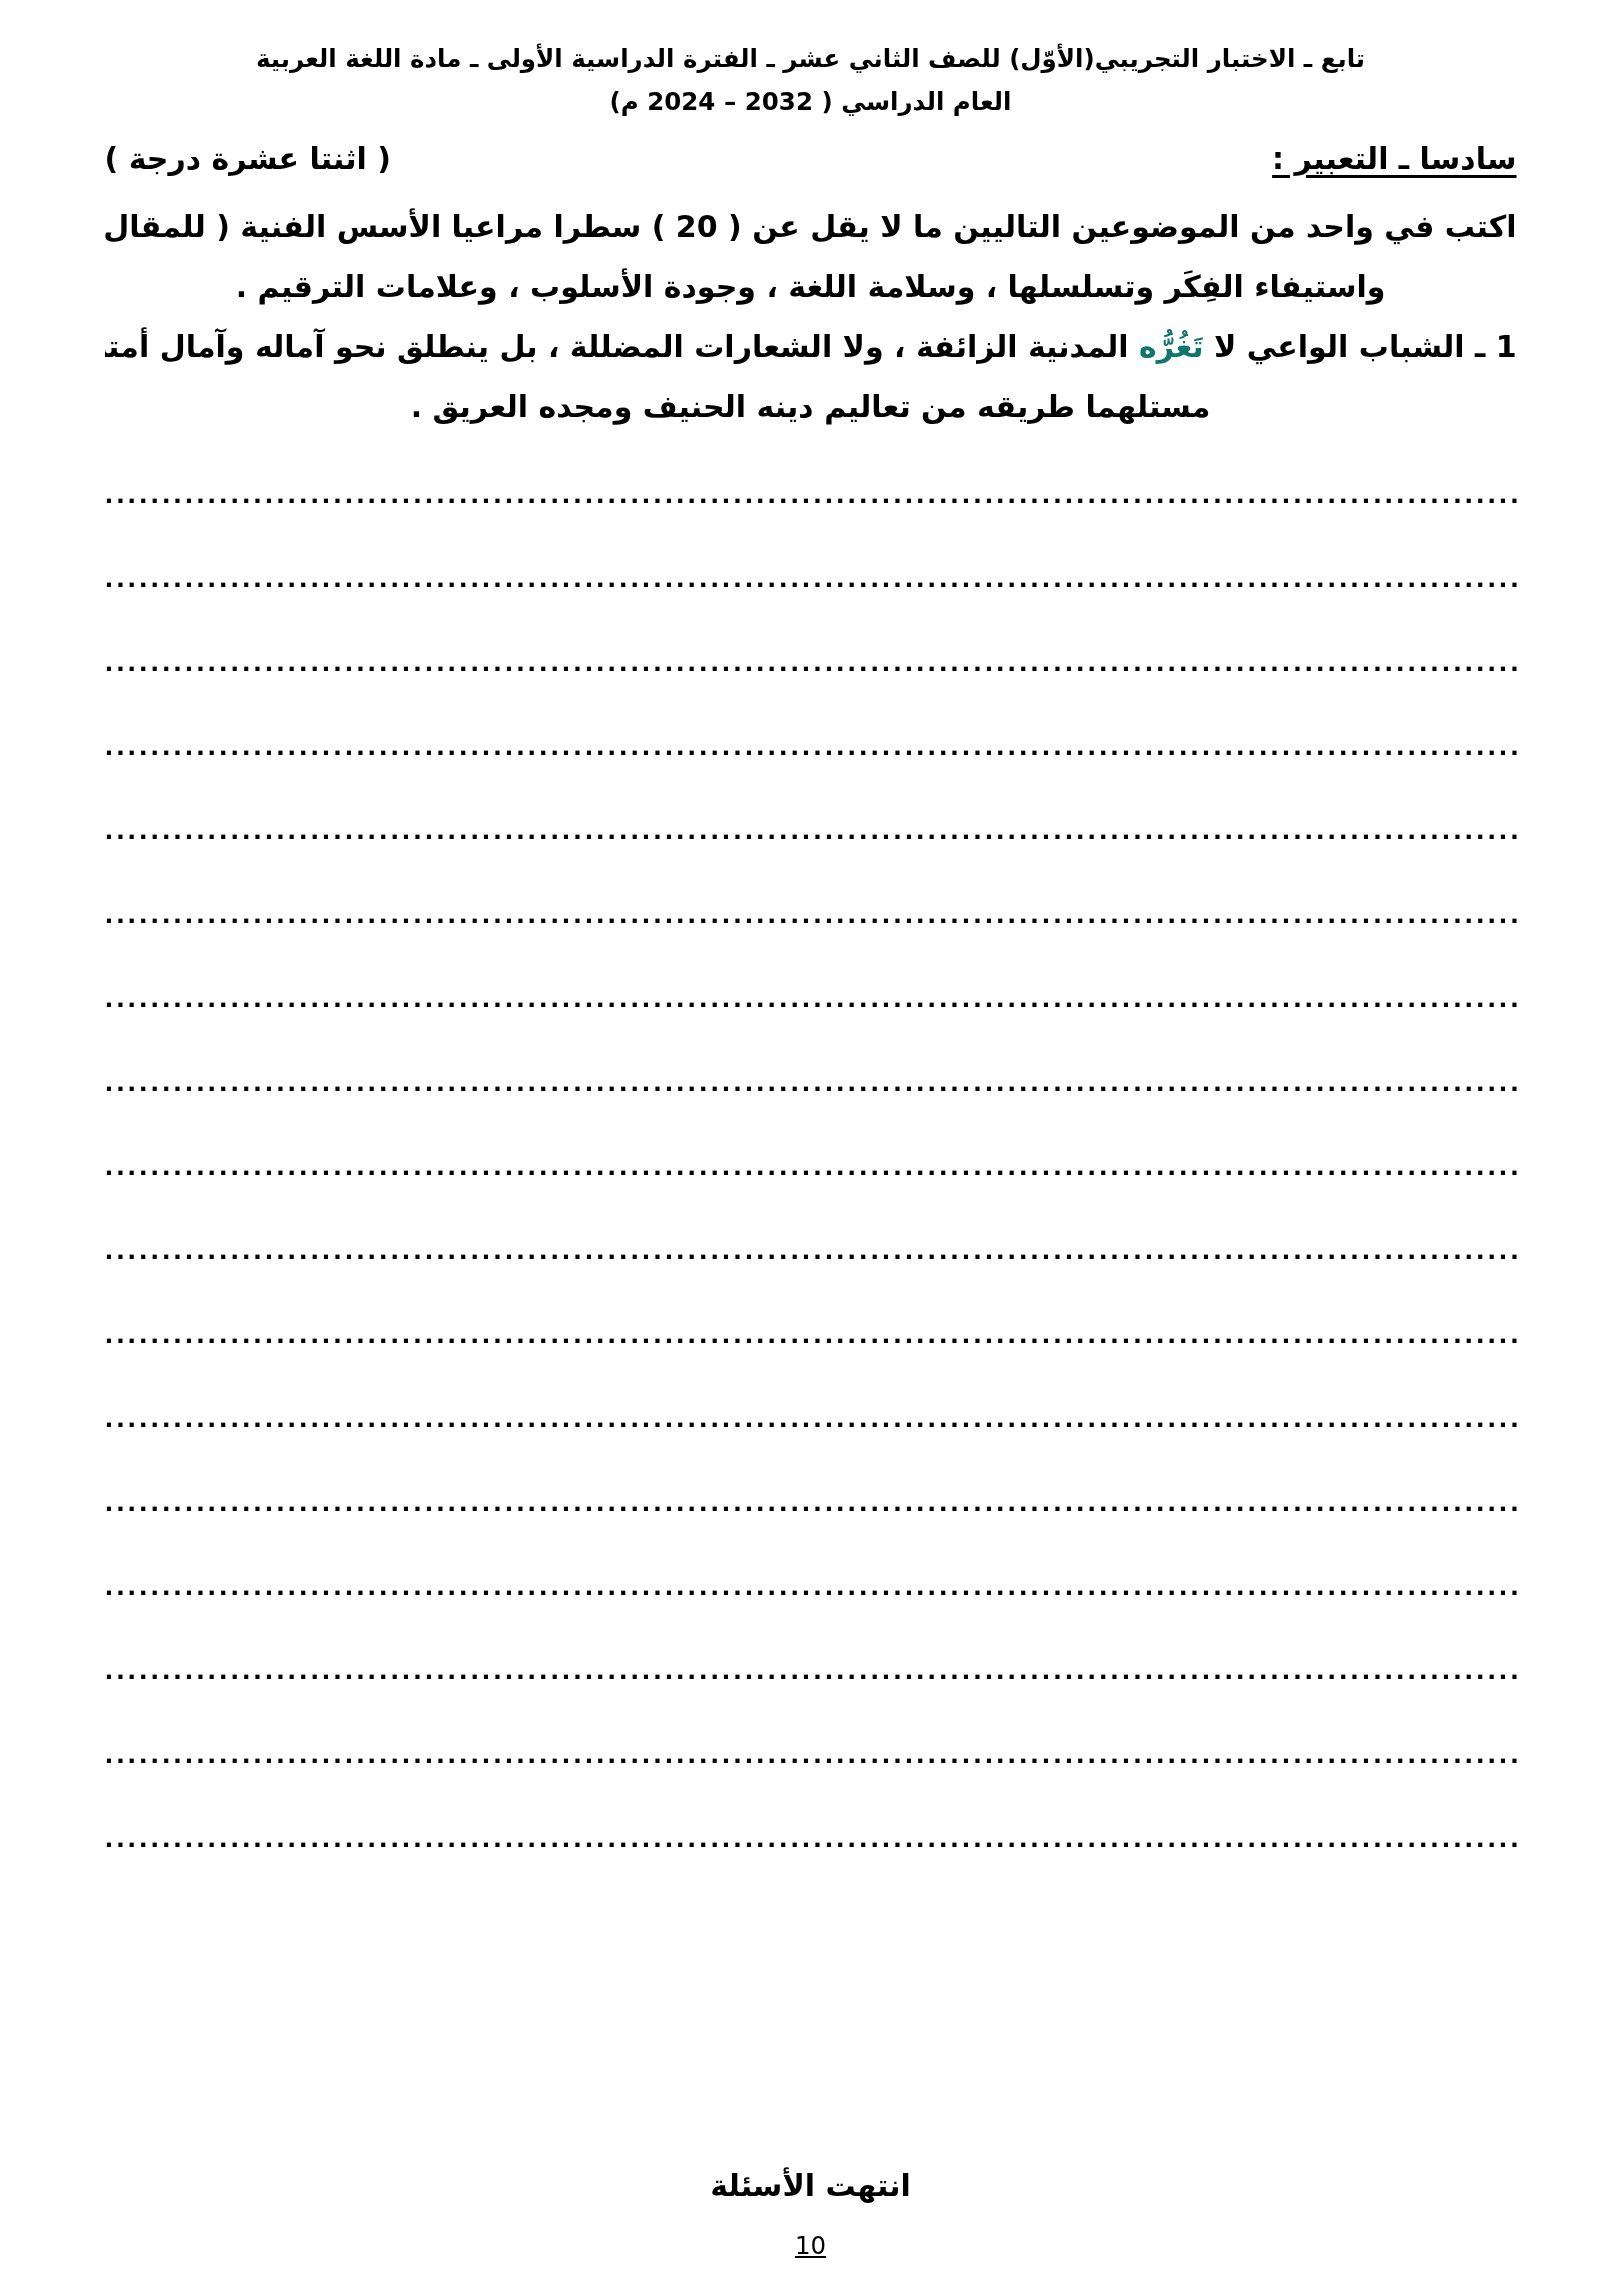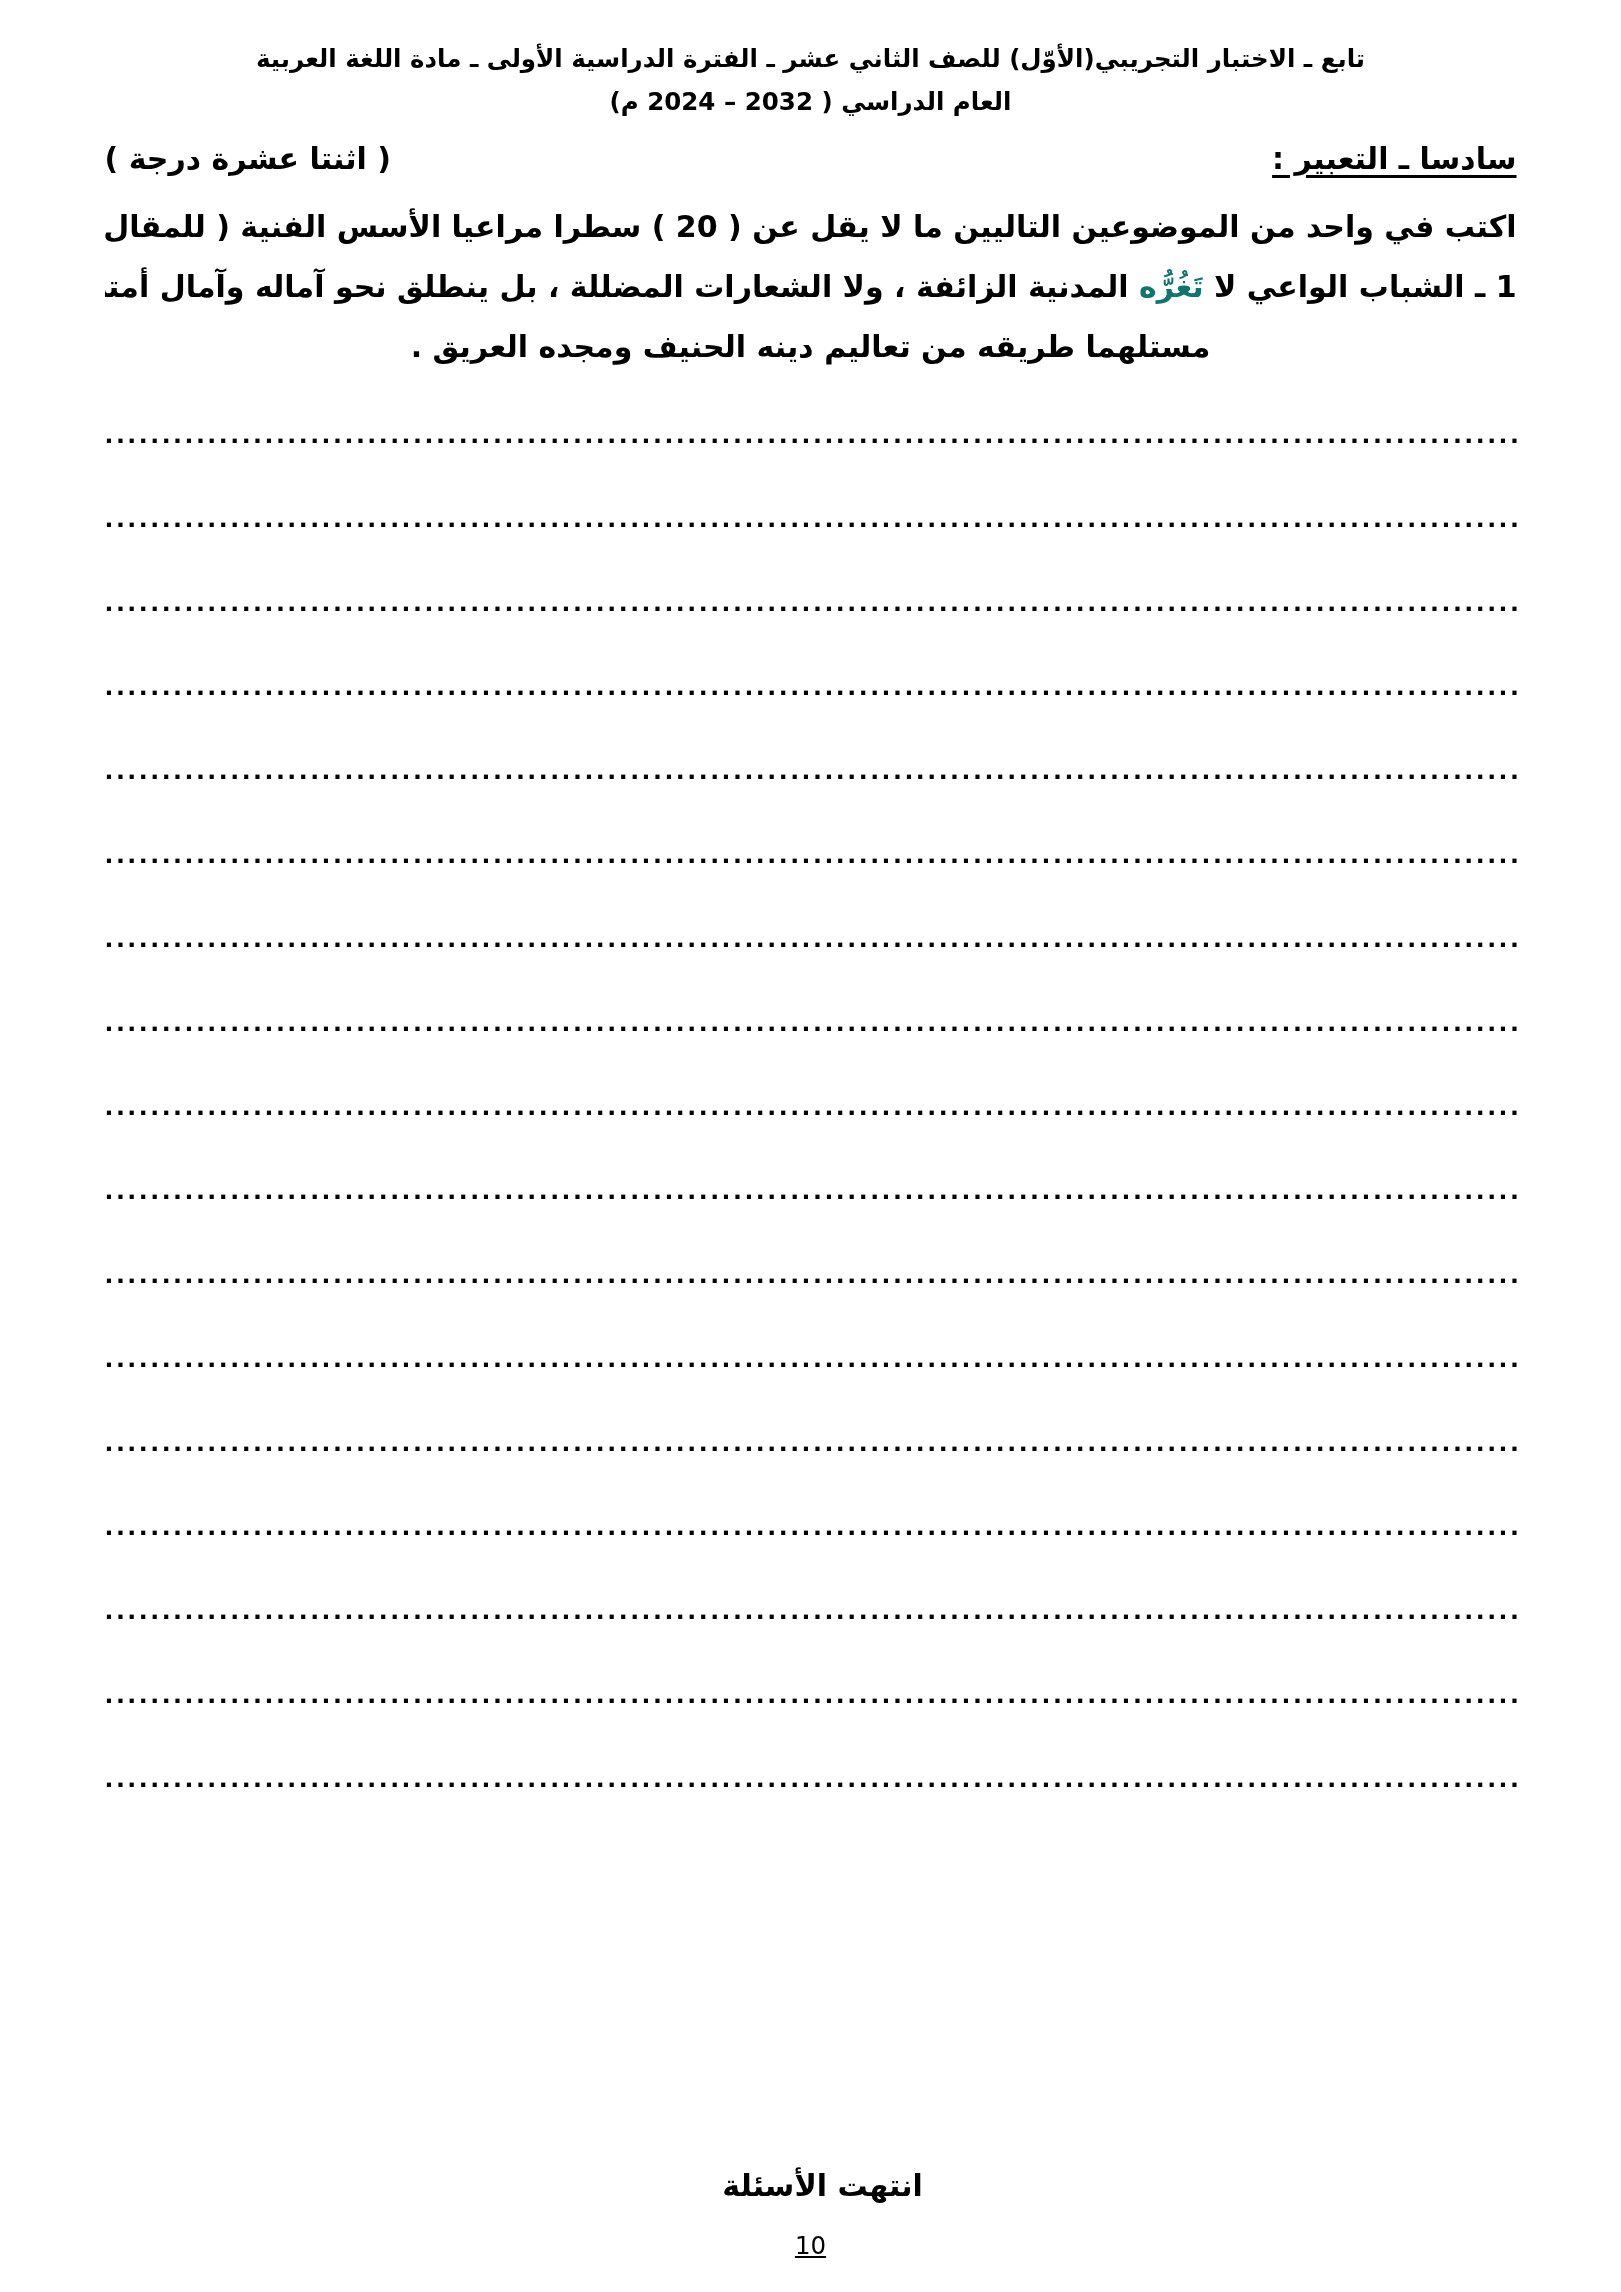--- a/index.html
+++ b/index.html
@@ -21,21 +21,21 @@
   .text-line { height:60px; line-height:60px; white-space:nowrap; overflow:hidden; }
   .first-line { margin-top:17.6px; }
   .highlight-word { color:#0f766e; }
   .answer-area { margin-top:3.9px; direction:rtl; }
   .dots-line {
     height:84px; line-height:108px; overflow:hidden; white-space:nowrap;
     font-size:23.5px; font-weight:bold; letter-spacing:2.5px; color:#000;
     direction:ltr; text-align:left;
   }
   .footer-end {
-    position:absolute; bottom:90px; left:12px; width:100%;
+    position:absolute; bottom:90px; left:0; width:100%;
     text-align:center; font-weight:bold; font-size:30px; direction:rtl;
   }
   .page-number {
     position:absolute; bottom:33px; left:0; width:100%;
     text-align:center; font-size:24.5px;text-decoration:underline;
   }
 </style>
 </head>
 <body>
 
@@ -46,20 +46,21 @@
     <div class="header-line2">العام الدراسي ( 2032 – 2024 م)</div>
   </div>
 
   <div class="section-row">
     <span class="section-title">سادسا ـ التعبير :</span>
     <span class="section-marks">( اثنتا عشرة درجة )</span>
   </div>
 
   <div class="body-text">
     <div class="text-line first-line">اكتب في واحد من الموضوعين التاليين ما لا يقل عن ( 20 ) سطرا  مراعيا الأسس الفنية ( للمقال )</div>
+    <div class="text-line">واستيفاء الفِكَر وتسلسلها ، وسلامة اللغة ، وجودة الأسلوب ، وعلامات الترقيم .</div>
   </div>
 
   <div class="body-text">
     <div class="text-line"><span>1 ـ الشباب الواعي لا </span><span class="highlight-word">تَغُرُّه</span><span> المدنية الزائفة ، ولا الشعارات المضللة ، بل ينطلق نحو آماله وآمال أمته</span></div>
     <div class="text-line">مستلهما طريقه من تعاليم دينه الحنيف ومجده العريق .</div>
   </div>
 
   <div class="answer-area">
       <div class="dots-line">..........................................................................................................................................................................</div>
       <div class="dots-line">..........................................................................................................................................................................</div>

